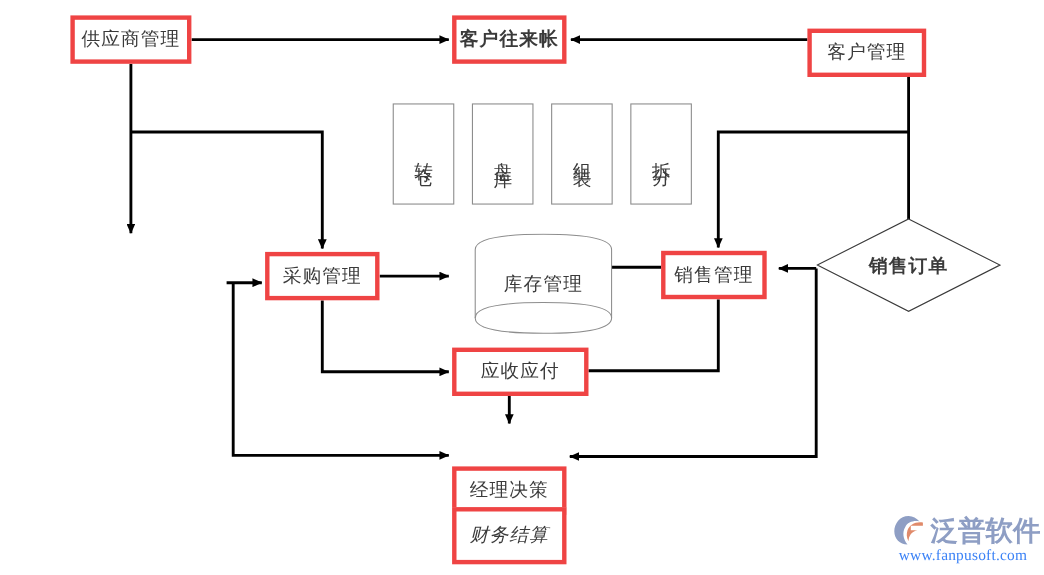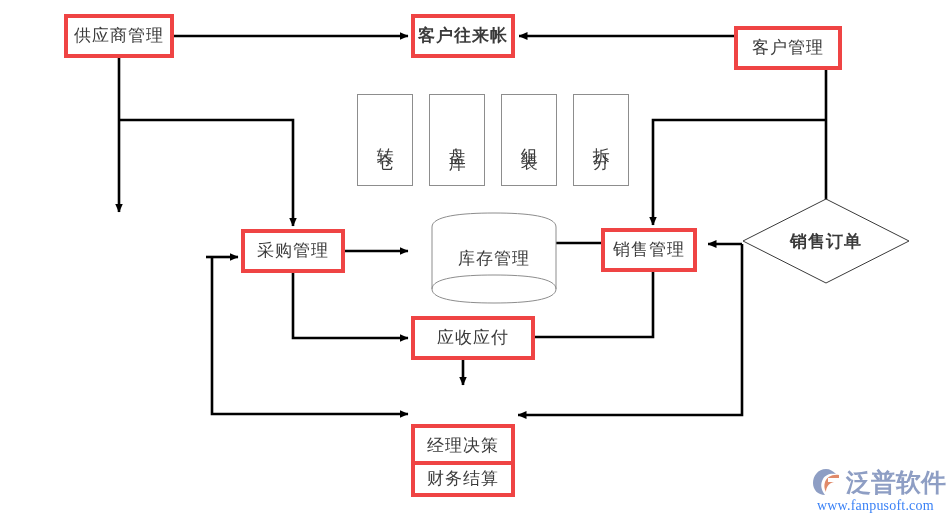--- a/index.html
+++ b/index.html
@@ -233,21 +233,21 @@
   </div>
 
   <div class="node rect" style="left:411px;top:316px;width:124px;height:44px;">
     <span>应收应付</span>
   </div>
 
   <div class="node rect" style="left:411px;top:388px;width:104px;height:44px;margin-top:36px;">
     <span>经理决策</span>
   </div>
 
-  <div class="node rect" style="left:411px;top:461px;width:104px;height:36px;">
+  <div class="node rect" style="left:411px;top:461px;width:104px;height:52px;font-style:italic;">
     <span>财务结算</span>
   </div>
 
   <div id="watermark">
     <svg class="wm-mark" viewBox="0 0 30 28" xmlns="http://www.w3.org/2000/svg">
       <path d="M14,1 C6,1 1,8 1,15 C1,22 6,27 13,27 C9,22 8,16 11,11 C13,7 18,5 24,6 C21,3 18,1 14,1 Z" fill="#8e9ec4"></path>
       <path d="M27,7 C20,6 15,9 13,14 C12,17 12,21 14,24 C14,19 17,15 22,14 L16,14 L16,10 L27,10 Z" fill="#e08a6a"></path>
     </svg>
     <div class="wm-brand">泛普软件</div>
     <div class="wm-url">www.fanpusoft.com</div>

